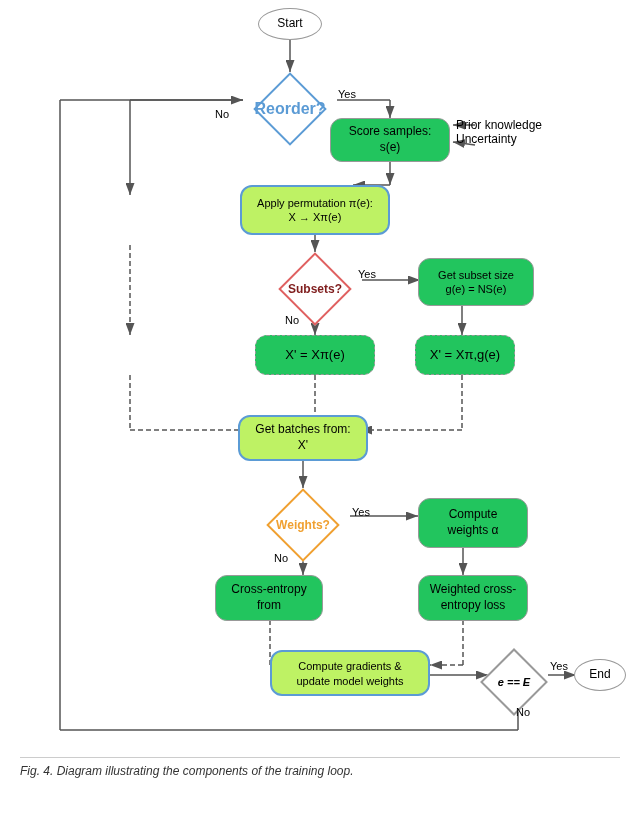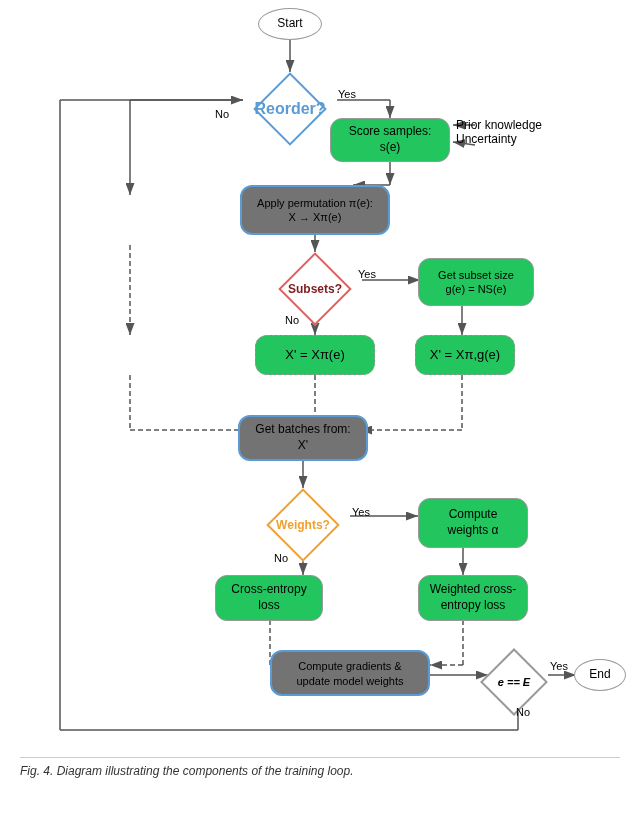--- a/index.html
+++ b/index.html
@@ -29,21 +29,21 @@
     }
     .rounded-rect {
       border: 1.5px solid #999;
       border-radius: 12px;
       background: #22c55e;
       padding: 6px 10px;
     }
     .rounded-rect-blue {
       border: 2px solid #5b9bd5;
       border-radius: 12px;
-      background: #737373;
+      background: #bef264;
       padding: 6px 10px;
     }
     .oval {
       border: 1.5px solid #999;
       border-radius: 50%;
       background: #fff;
       padding: 6px 14px;
     }
     .diamond-label {
       position: absolute;
@@ -236,21 +236,21 @@
   <div style="position:absolute; left:274px; top:552px; font-size:11px;">
     <span>No</span>
   </div>
 
   <div class="node rounded-rect" style="left:418px; top:498px; width:110px; height:50px; font-size:12px;">
     <span style="white-space:pre-line;">Compute weights α</span>
   </div>
 
   <div class="node rounded-rect" style="left:215px; top:575px; width:108px; height:46px; font-size:12px;">
     <span style="white-space:pre-line;">Cross-entropy
-loss</span>
+from</span>
   </div>
 
   <div class="node rounded-rect" style="left:418px; top:575px; width:110px; height:46px; font-size:12px;">
     <span style="white-space:pre-line;">Weighted cross-
 entropy loss</span>
   </div>
 
   <div class="node rounded-rect-blue" style="left:270px; top:650px; width:160px; height:46px; font-size:11px;align-items:flex-end;">
     <span style="white-space:pre-line;">Compute gradients &amp;
 update model weights</span>

